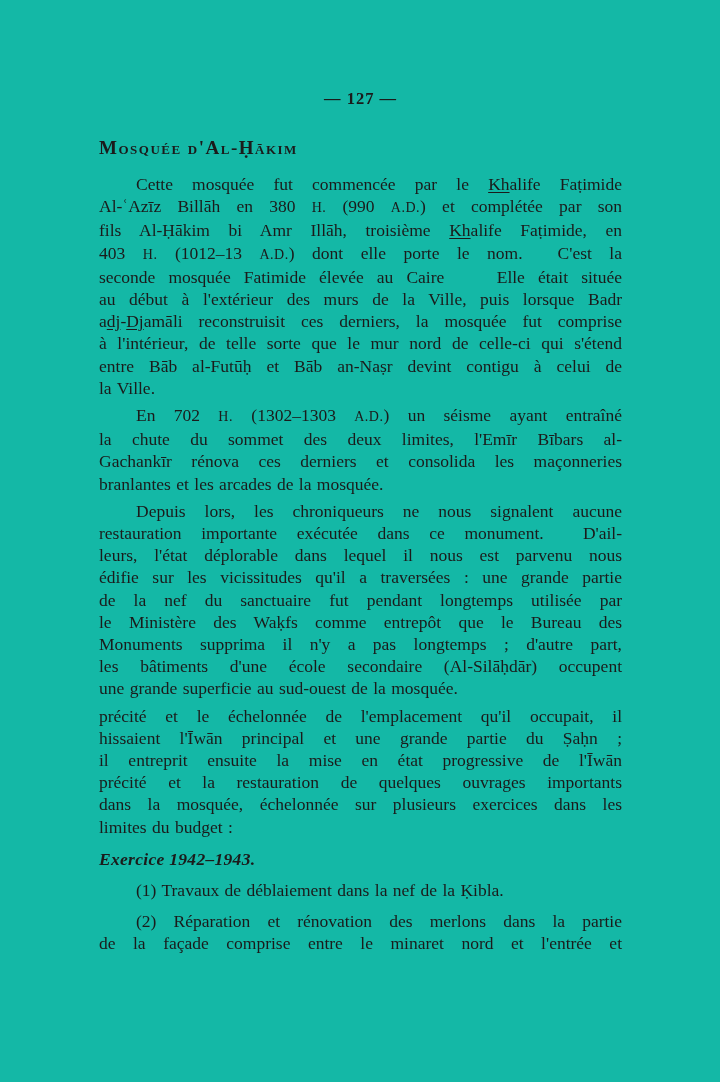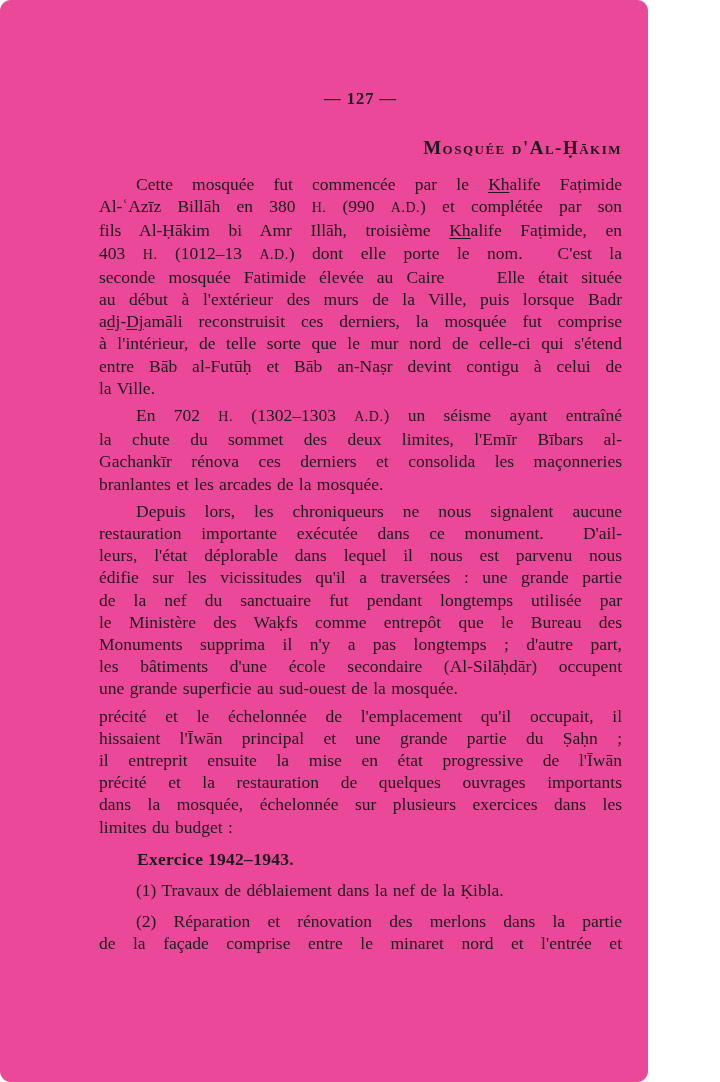--- a/index.html
+++ b/index.html
@@ -2,43 +2,42 @@
 <html><head>
 <meta charset="utf-8">
 <style>
   html, body {
     margin: 0;
     padding: 0;
     background: #ffffff;
   }
   .page {
     position: relative;
-    width: 648px;
+    width: 720px;
     height: 1082px;
-    background: #ec4899;
+    background: #14b8a6;
     overflow: hidden;
     font-family: "Liberation Serif", "DejaVu Serif", serif;
     color: #1b1b1b;
-    border-radius: 11px;
   }
   .content {
     position: absolute;
     left: 99px;
     top: 88px;
     width: 523px;
   }
   .page-number {
     text-align: center;
     font-weight: bold;
     font-size: 16.5px;
     line-height: 22px;
     letter-spacing: 1px;
   }
   .doc-title {
-    text-align: right;
+    text-align: left;
     font-variant: small-caps;
     font-weight: bold;
     font-size: 19px;
     line-height: 24px;
     letter-spacing: 1.5px;
     margin: 26px 0 12px 0;
   }
   .para { margin: 5px 0 0 0; }
   .para.first-para { margin-top: 13px; }
   .line {
@@ -46,26 +45,26 @@
     line-height: 22.2px;
     text-align: justify;
     text-align-last: justify;
     word-spacing: 1px;
   }
   .line.first { text-indent: 37px; }
   .line.last { text-align-last: left; }
   .sc { font-size: 0.8em; letter-spacing: 0.5px; }
   u { text-underline-offset: 2px; }
   .section-heading {
+    font-style: italic;
     font-weight: bold;
     font-size: 17.5px;
     line-height: 22px;
     margin-top: 10px;
     letter-spacing: 0.3px;
-    margin-left: 38px;
   }
   .item { margin-top: 9px; }
 </style>
 </head>
 <body>
 
 <div class="page">
   <div class="content">
     <div class="page-number">— 127 —</div>
 

